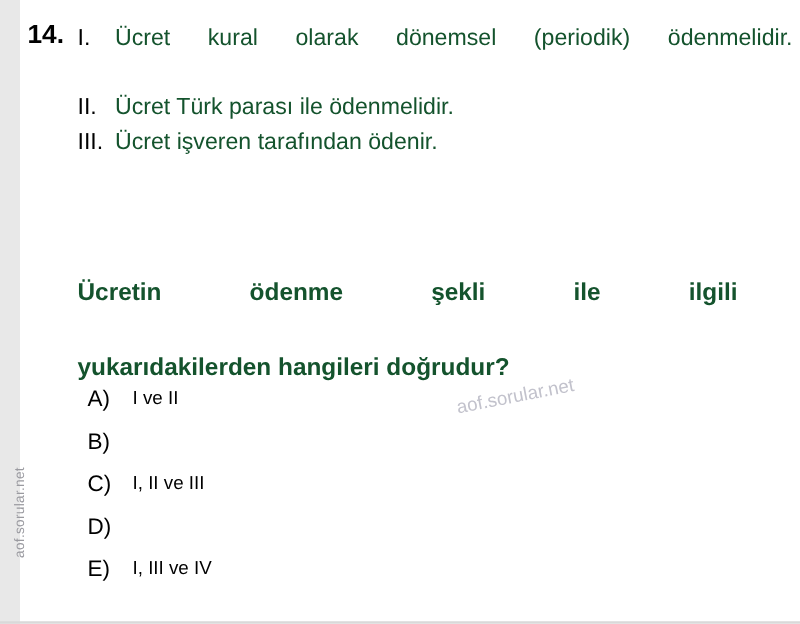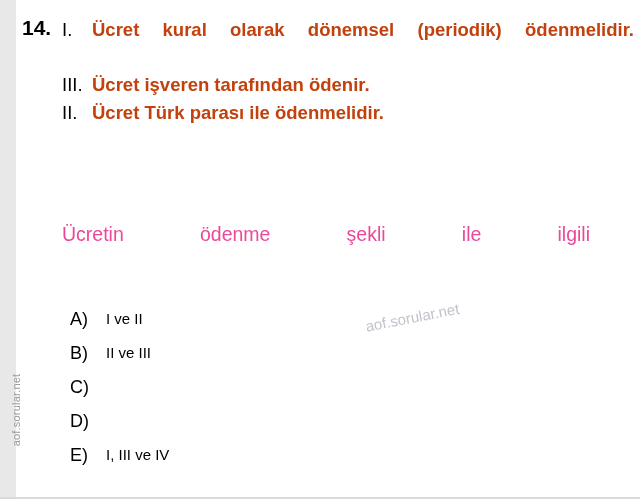--- a/index.html
+++ b/index.html
@@ -83,43 +83,42 @@
     width: 30px;
     flex: 0 0 30px;
     font-size: 18.5px;
     line-height: 27px;
     color: #000;
   }
   .roman-text {
     flex: 1 1 auto;
     font-size: 18.5px;
     line-height: 27px;
-    color: #c2410c;
+    color: #14532d;
     text-align: justify;
     text-justify: inter-word;
-    font-weight: bold;
   }
   .roman-text.justify-all {
     text-align: justify;
   }
   .roman-text.justify-all::after {
     content: "";
     display: inline-block;
     width: 100%;
   }
 
   .prompt {
     position: absolute;
     left: 46px;
     top: 219px;
     width: 528px;
     font-size: 19.5px;
-    font-weight: normal;
+    font-weight: bold;
     line-height: 30px;
-    color: #ec4899;
+    color: #14532d;
     text-align: justify;
   }
   .prompt .line1 {
     display: block;
     text-align: justify;
   }
   .prompt .line1::after {
     content: "";
     display: inline-block;
     width: 100%;
@@ -176,50 +175,51 @@
   <div class="q-number">14.</div>
 
   <div class="stem">
 
     <div class="roman-row">
       <div class="roman-label">I.</div>
       <div class="roman-text justify-all">Ücret kural olarak dönemsel (periodik) ödenmelidir.</div>
     </div>
 
     <div class="roman-row">
+      <div class="roman-label">II.</div>
+      <div class="roman-text">Ücret Türk parası ile ödenmelidir.</div>
+    </div>
+
+    <div class="roman-row">
       <div class="roman-label">III.</div>
       <div class="roman-text">Ücret işveren tarafından ödenir.</div>
     </div>
 
-    <div class="roman-row">
-      <div class="roman-label">II.</div>
-      <div class="roman-text">Ücret Türk parası ile ödenmelidir.</div>
-    </div>
-
 
   </div>
 
   <div class="prompt">
     <span class="line1">Ücretin ödenme şekli ile ilgili</span>
+    <span class="line2">yukarıdakilerden hangileri doğrudur?</span>
   </div>
 
   <div class="options">
 
     <div class="option-row">
       <div class="option-key">A)</div>
       <div class="option-text">I ve II</div>
     </div>
 
     <div class="option-row">
       <div class="option-key">B)</div>
-      <div class="option-text">II ve III</div>
     </div>
 
     <div class="option-row">
       <div class="option-key">C)</div>
+      <div class="option-text">I, II ve III</div>
     </div>
 
     <div class="option-row">
       <div class="option-key">D)</div>
     </div>
 
     <div class="option-row">
       <div class="option-key">E)</div>
       <div class="option-text">I, III ve IV</div>
     </div>

